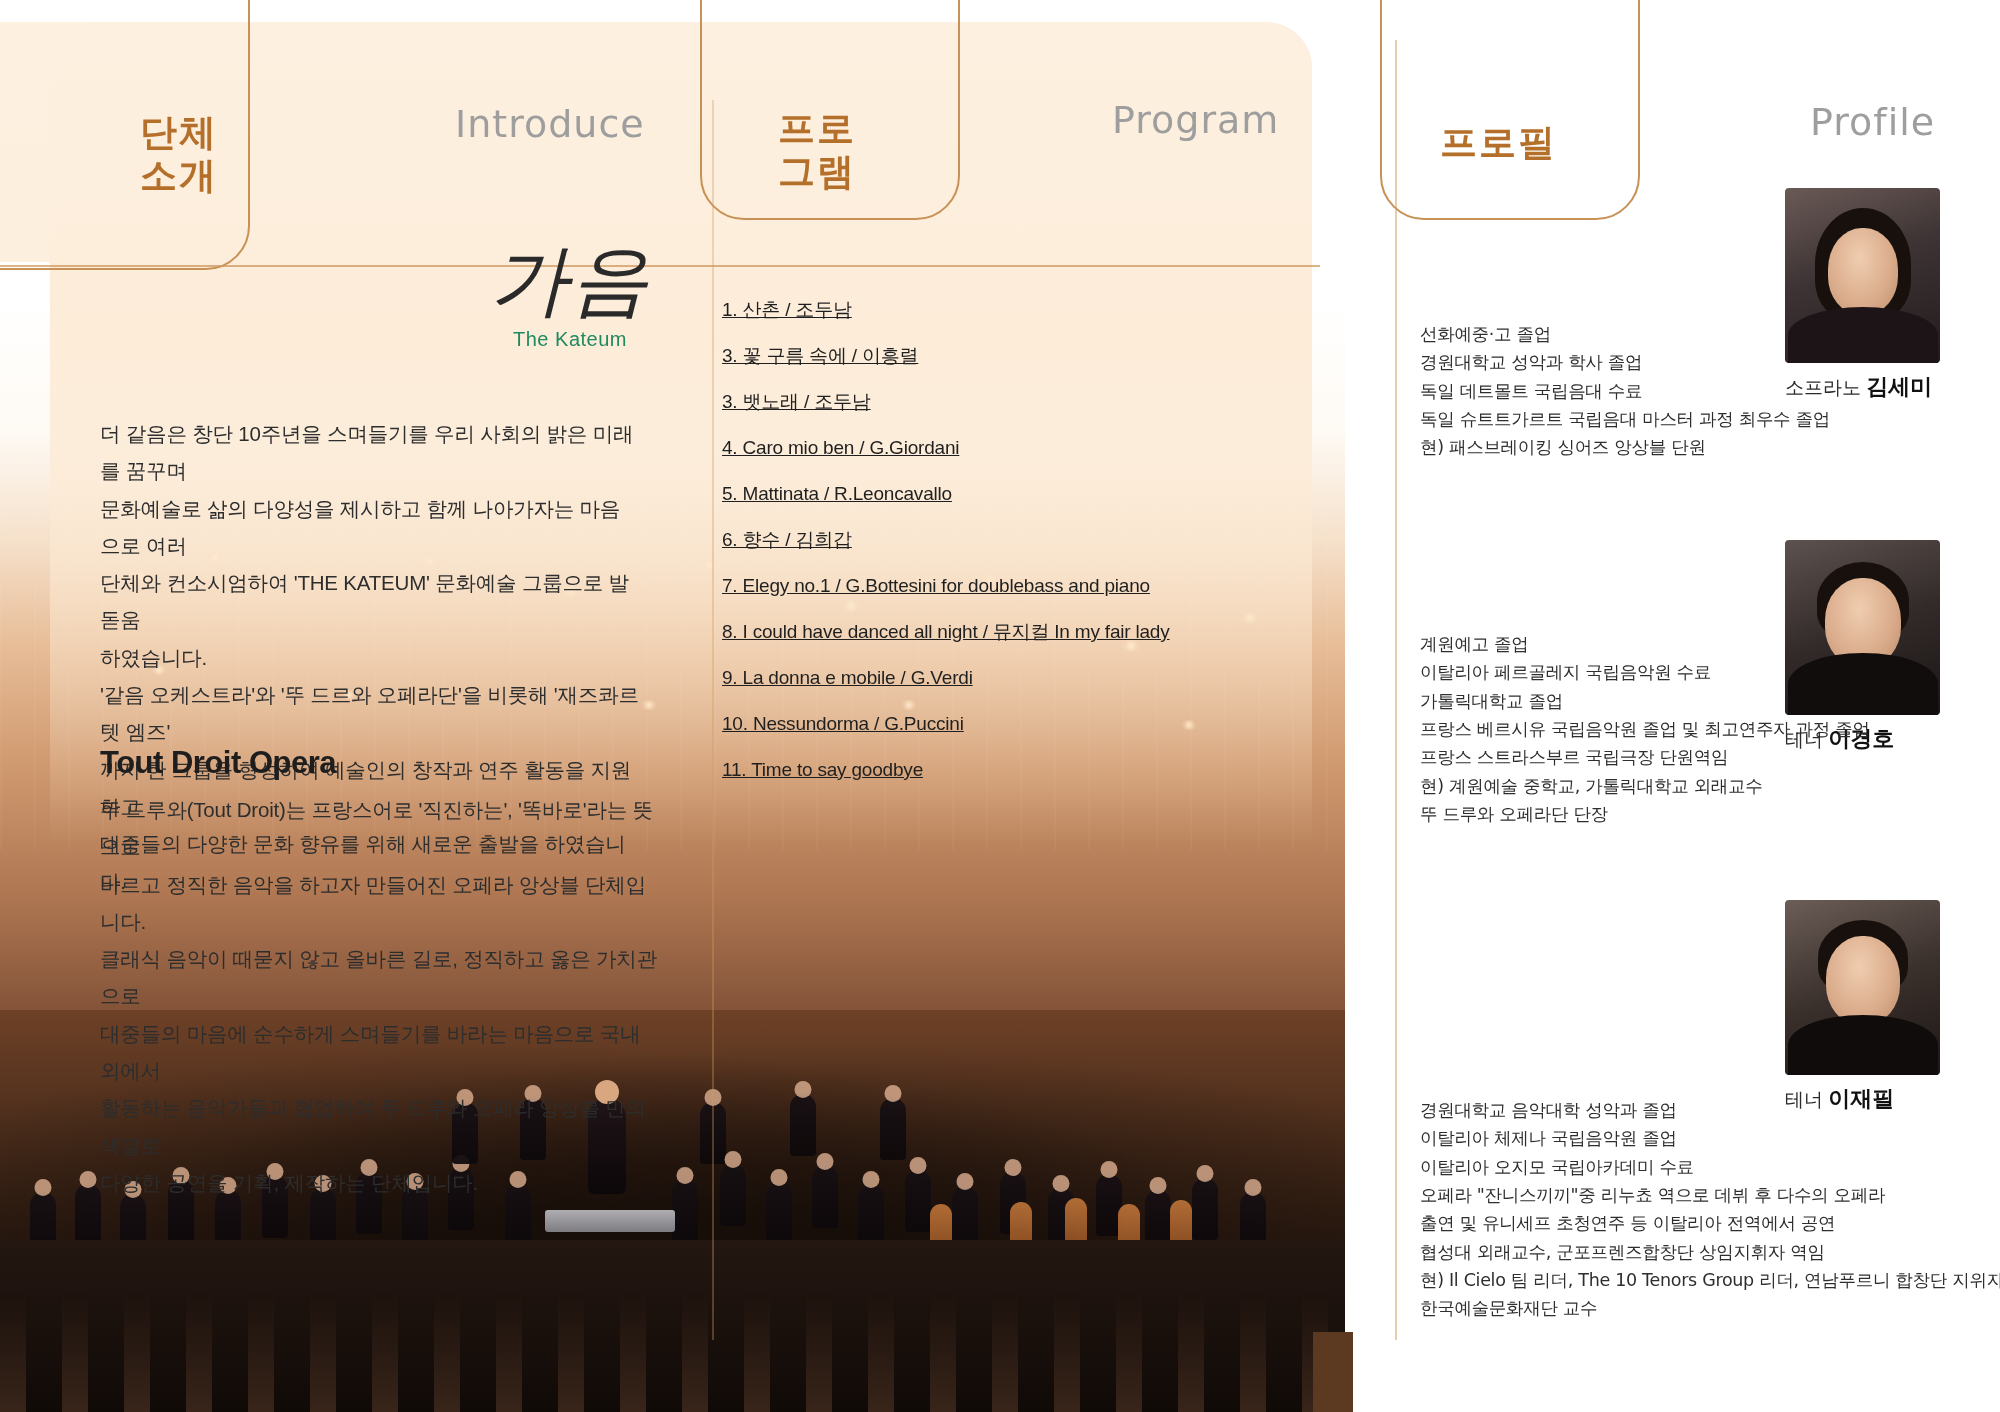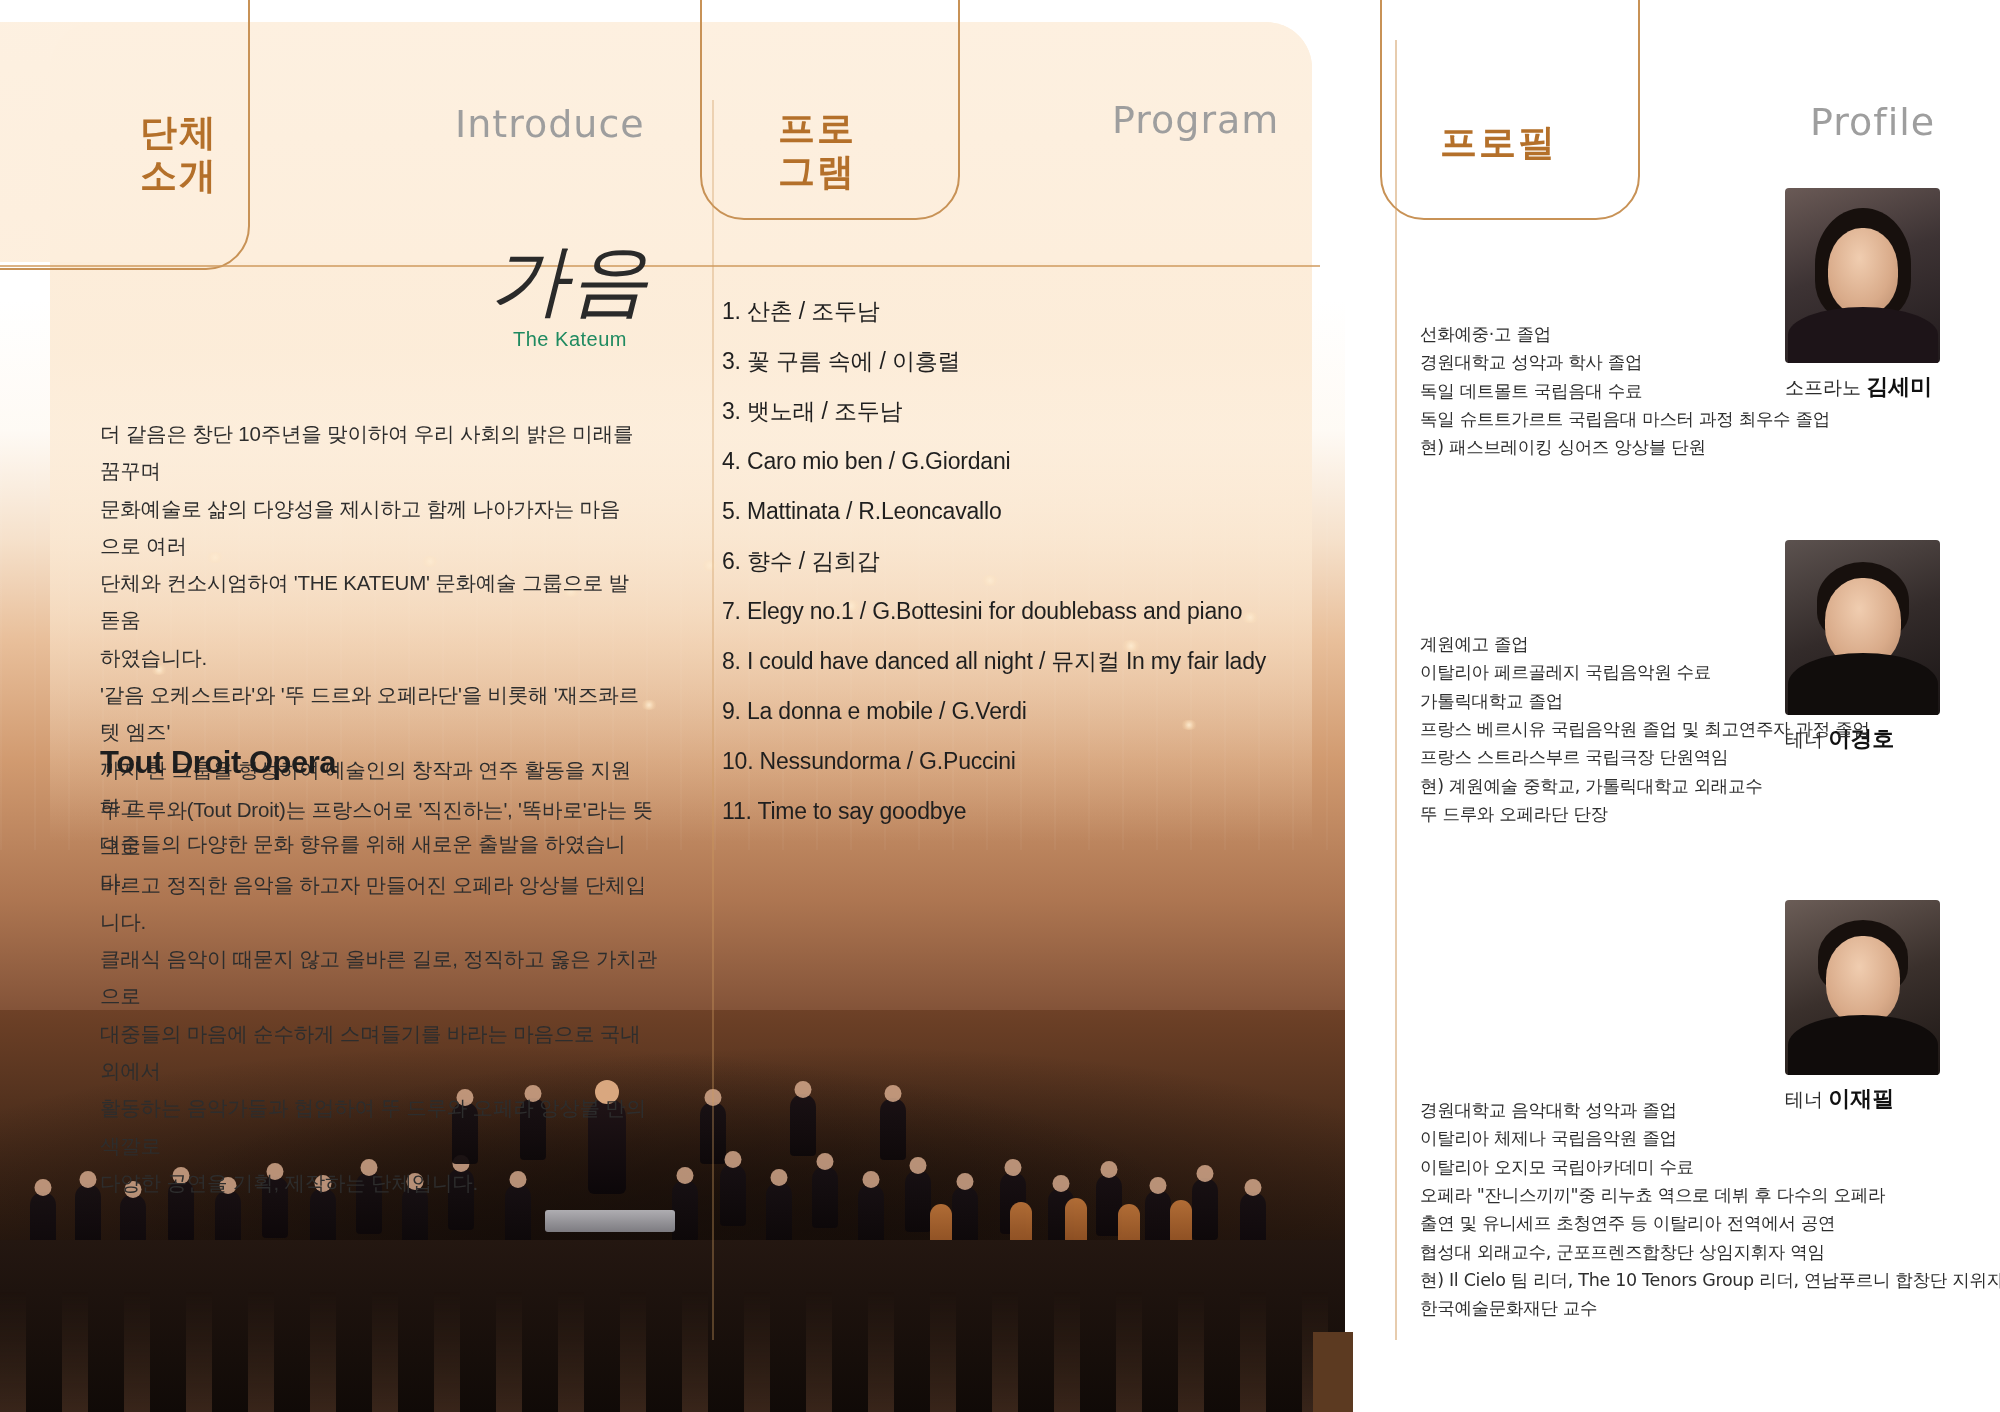--- a/index.html
+++ b/index.html
@@ -141,22 +141,23 @@
   .logo-sub{margin-top:8px;color:#1f8a60;font-size:20px;letter-spacing:.5px;}
 
   .body-ko{
     color:#2d2d2d;font-size:20.5px;line-height:1.82;letter-spacing:-0.2px;
   }
   .sec-title{
     font-size:31px;font-weight:bold;color:#1e1e1e;letter-spacing:-0.5px;margin-bottom:10px;
   }
 
   .prog-item{
-    color:#1f1f1f;font-size:23px;line-height:1.0;margin-bottom:27px;letter-spacing:-0.2px;
+    color:#1f1f1f;font-size:19px;line-height:1.0;margin-bottom:27px;letter-spacing:-0.2px;
     white-space:nowrap;
+    text-decoration:underline;
   }
 
   
   .profile{position:relative;margin-bottom:18px;}
   .ph{
     position:absolute;right:0;top:0;width:155px;height:175px;border-radius:4px;overflow:hidden;
     background:#3a3338;
   }
   .ph.p1{background:linear-gradient(160deg,#6a5a56 0%,#3d3334 45%,#221b1d 100%);}
   .ph.p2{background:linear-gradient(160deg,#5c524f 0%,#332b2a 50%,#1a1515 100%);}
@@ -281,21 +282,21 @@
       <div class="eng-head" style="position:absolute;left:365px;top:12px;">Introduce</div>
     </div>
   </div>
 
   <div class="logo-wrap">
     <div class="logo-mark">가음</div>
     <div class="logo-sub">The Kateum</div>
   </div>
 
   <div class="body-ko" style="position:absolute;left:100px;top:415px;width:540px;">
-    <div>더 같음은 창단 10주년을 맞이하여 우리 사회의 밝은 미래를 꿈꾸며</div>
+    <div>더 같음은 창단 10주년을 스며들기를 우리 사회의 밝은 미래를 꿈꾸며</div>
     <div>문화예술로 삶의 다양성을 제시하고 함께 나아가자는 마음으로 여러</div>
     <div>단체와 컨소시엄하여 'THE KATEUM' 문화예술 그룹으로 발돋움</div>
     <div>하였습니다.</div>
     <div>'같음 오케스트라'와 '뚜 드르와 오페라단'을 비롯해 '재즈콰르텟 엠즈'</div>
     <div>까지 한 그룹을 형성하여 예술인의 창작과 연주 활동을 지원하고</div>
     <div>대중들의 다양한 문화 향유를 위해 새로운 출발을 하였습니다.</div>
   </div>
 
   <div style="position:absolute;left:100px;top:745px;width:560px;">
     <div class="sec-title">Tout Droit Opera</div>

